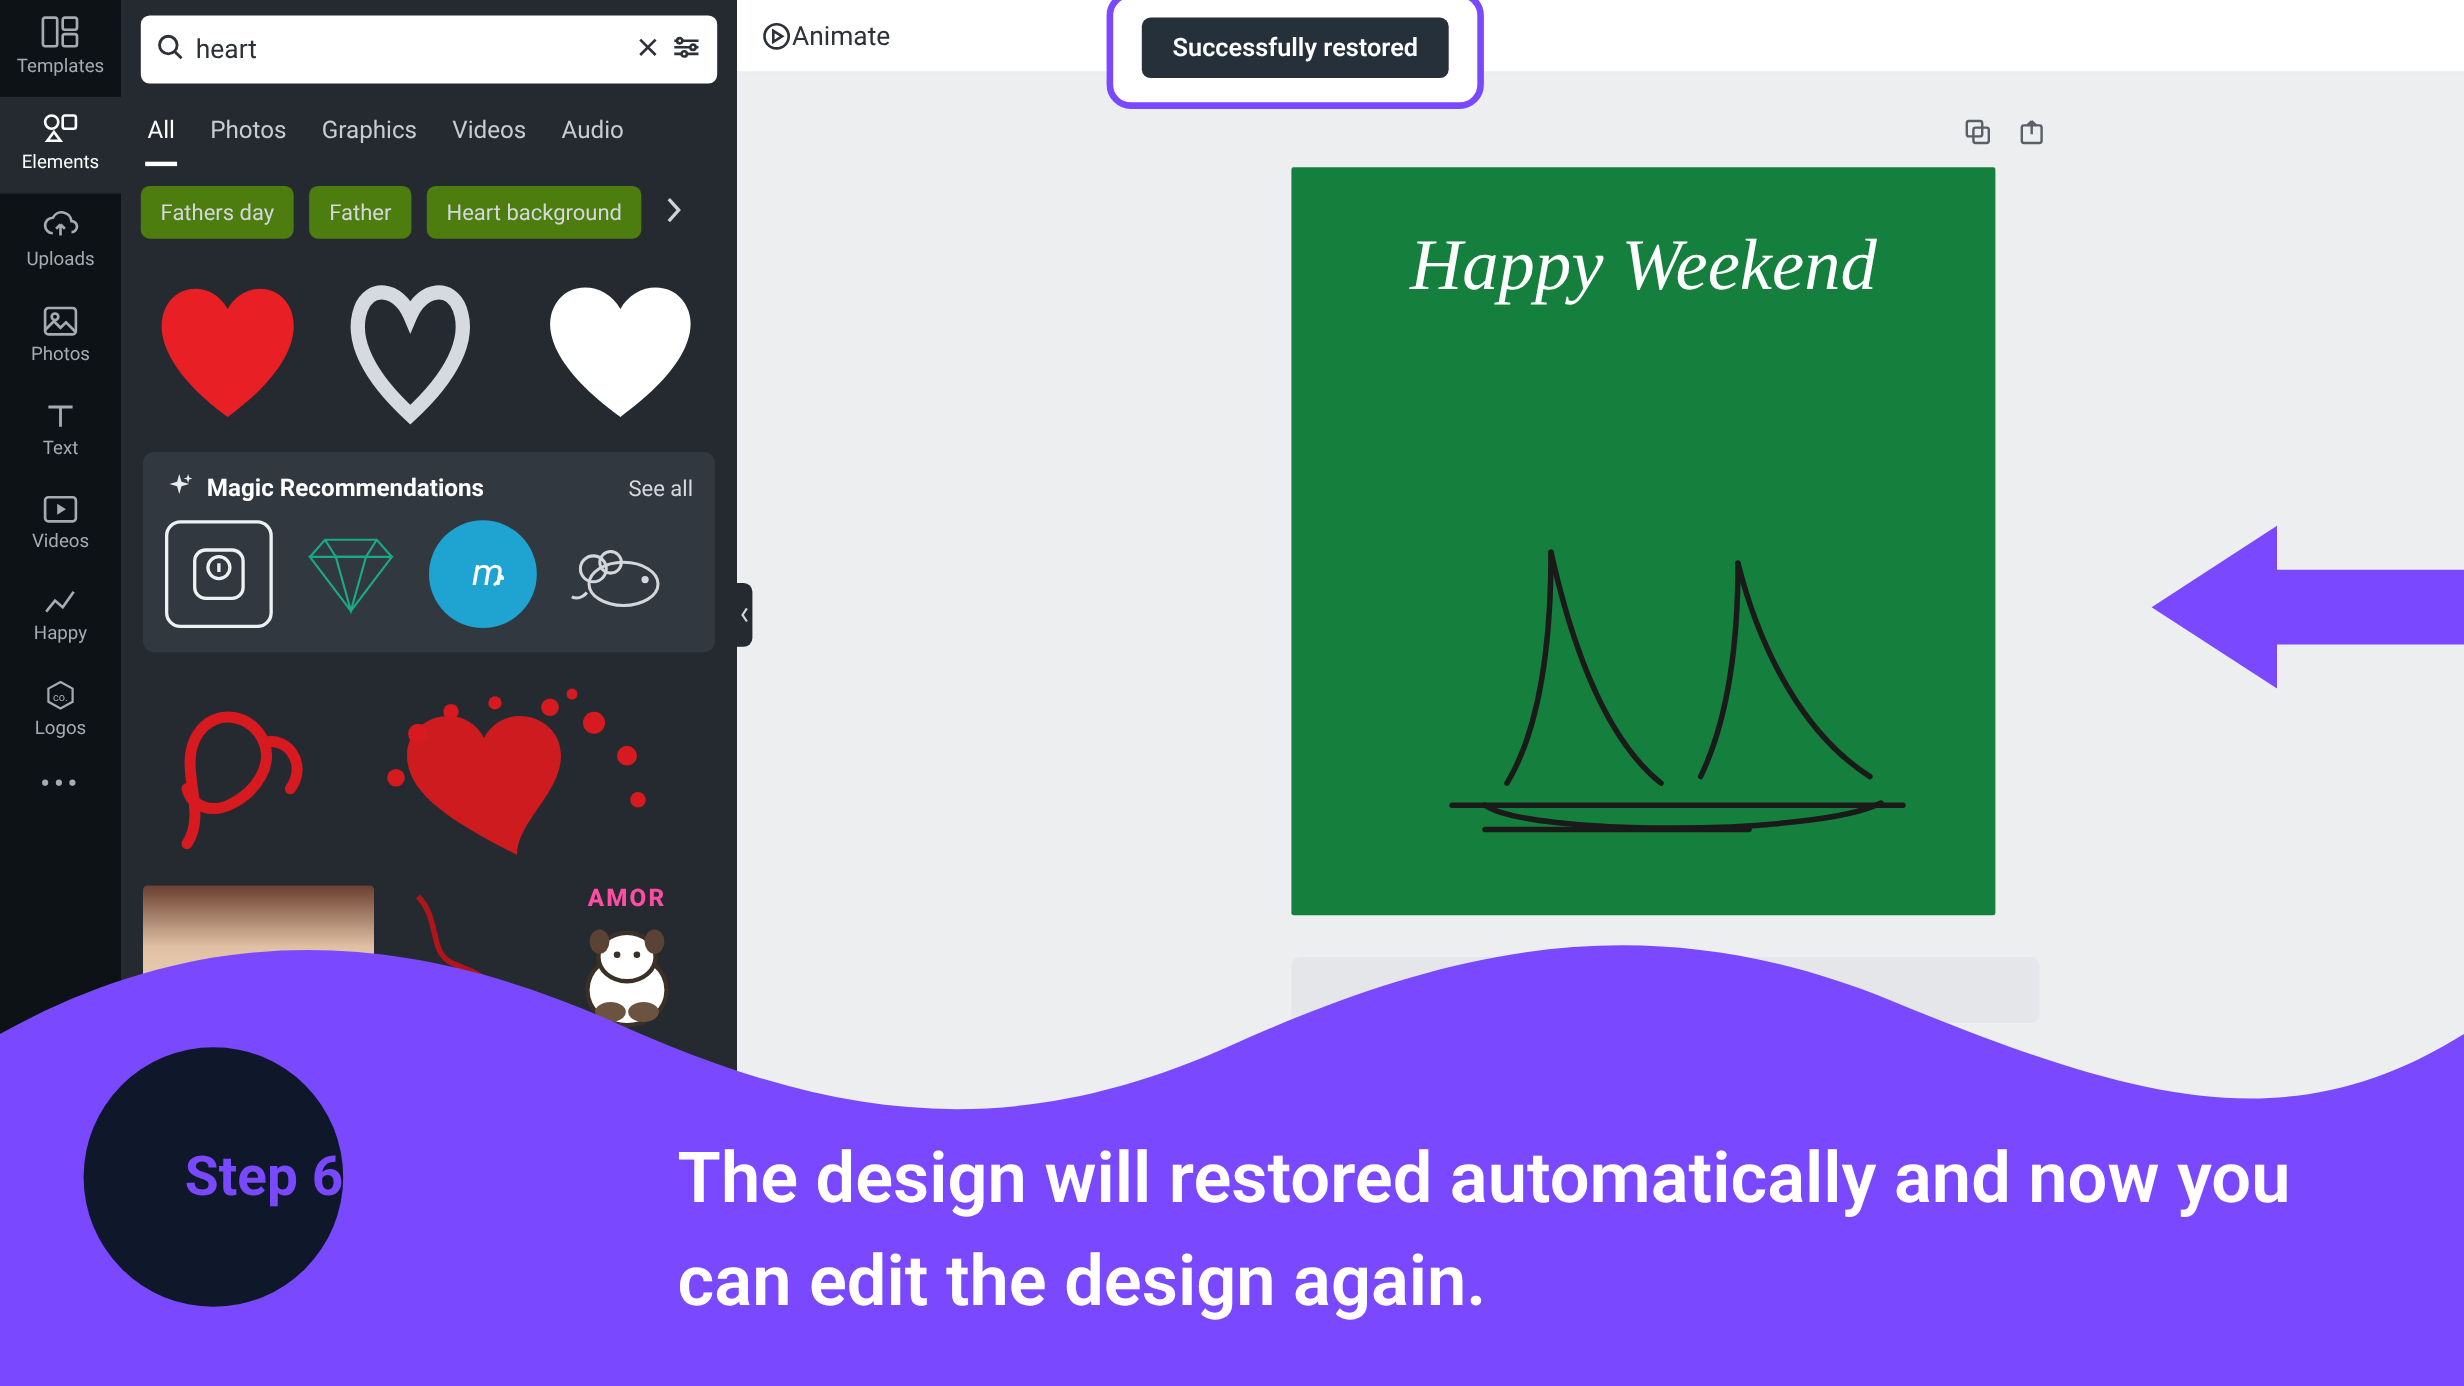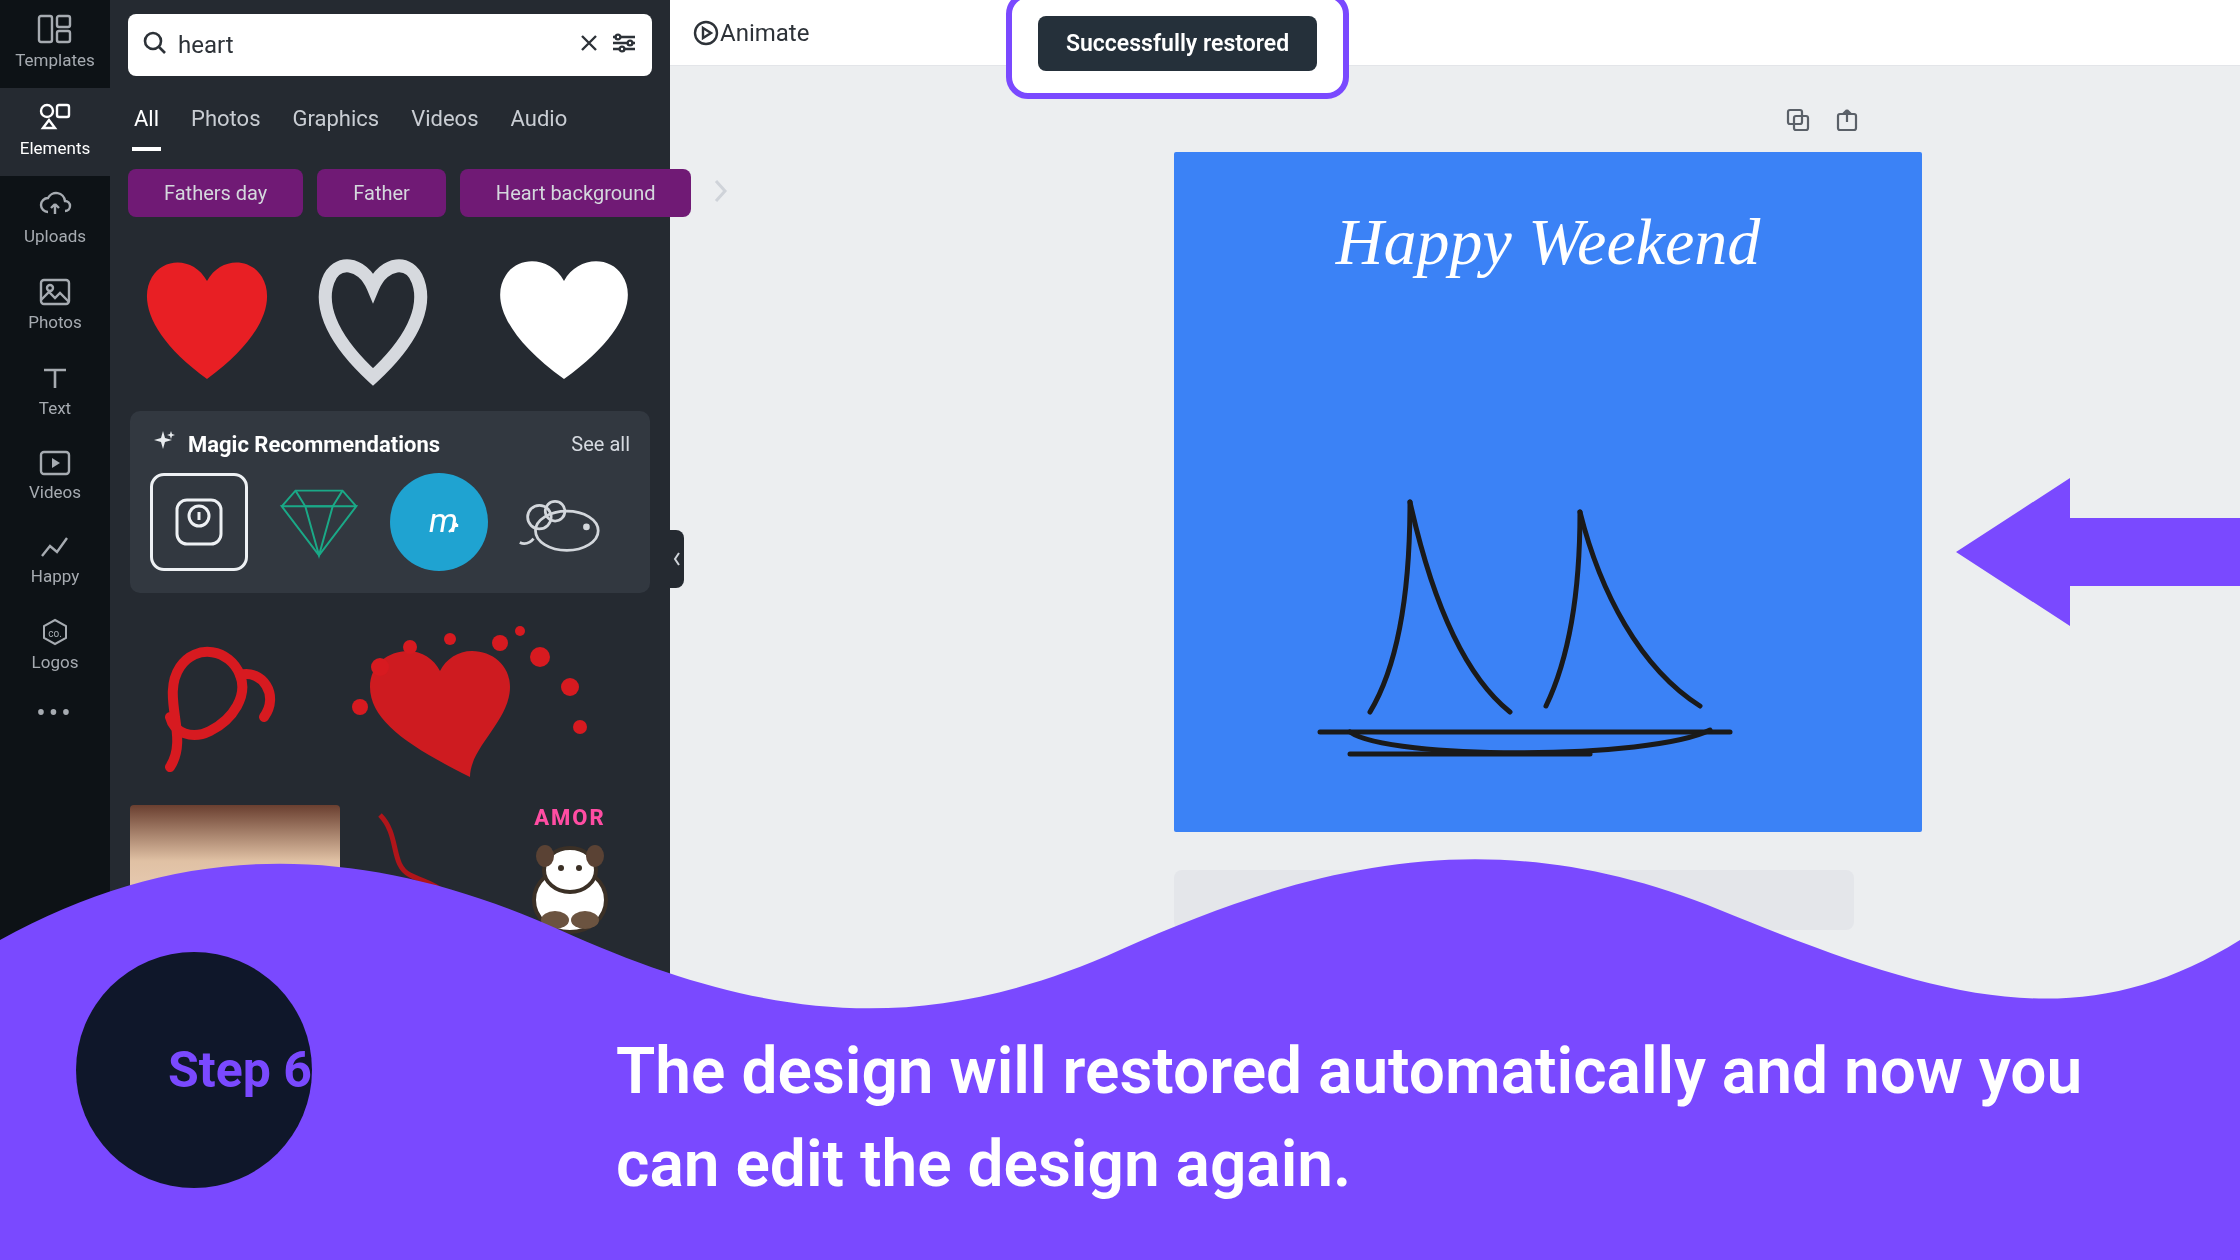--- a/index.html
+++ b/index.html
@@ -21,21 +21,21 @@
 .search { display: flex; align-items: center; background: #fff; border-radius: 8px; padding: 0 14px; height: 62px; }
 .search input { flex: 1; border: 0; outline: 0; font-size: 24px; color: #2d3238; background: transparent; margin-left: 10px; }
 .search .sicon { color: #2d3238; }
 .search .clear, .search .sliders { color: #2d3238; cursor: pointer; margin-left: 10px; }
 
 .tabs { display: flex; gap: 28px; padding: 10px 22px 0; }
 .tab { font-size: 22px; color: #c9cdd3; padding: 10px 2px 16px; cursor: pointer; }
 .tab.active { color: #fff; border-bottom: 4px solid #fff; }
 
 .chips { display: flex; gap: 14px; padding: 18px 18px 14px; align-items: center; }
-.chip { background: #701a75; color: #d4d8dd; padding: 12px 36px; border-radius: 8px; font-size: 20px; white-space: nowrap; cursor: pointer; }
+.chip { background: #4d7c0f; color: #d4d8dd; padding: 12px 18px; border-radius: 8px; font-size: 20px; white-space: nowrap; cursor: pointer; }
 .chips .more { color: #cfd3d9; cursor: pointer; padding: 6px; }
 
 .results { padding: 6px 18px 0; overflow: hidden; flex: 1; }
 .row1 { display: flex; gap: 26px; padding: 10px 4px 18px; }
 .r-heart { width: 150px; height: 140px; cursor: pointer; }
 
 .magic { background: #323840; border-radius: 10px; padding: 18px 20px 22px; margin: 6px 2px 18px; }
 .magic-head { display: flex; align-items: center; justify-content: space-between; margin-bottom: 14px; }
 .magic-head .mh-left { display: flex; align-items: center; gap: 12px; }
 .magic-title { font-weight: 700; font-size: 22px; }
@@ -64,21 +64,21 @@
 .topbar { height: 66px; background: #fff; display: flex; align-items: center; padding: 0 22px; border-bottom: 1px solid #e3e5e9; }
 .animate-btn { display: flex; align-items: center; font-size: 24px; color: #2d3238; cursor: pointer; }
 
 .toast-wrap { position: absolute; left: 336px; top: -8px; z-index: 10; }
 .toast-border { border: 6px solid #7a49ff; border-radius: 22px; padding: 18px 26px 22px; background: #fff; }
 .toast { background: #25303a; color: #fff; padding: 14px 28px; border-radius: 8px; font-size: 23px; font-weight: 600; }
 
 .page-tools { position: absolute; right: 380px; top: 106px; display: flex; gap: 22px; color: #5a6068; }
 .page-tools span { cursor: pointer; }
 
-.canvas-card { position: absolute; left: 504px; top: 152px; width: 748px; height: 680px; background: #3b82f6; border-radius: 2px; }
+.canvas-card { position: absolute; left: 504px; top: 152px; width: 640px; height: 680px; background: #15803d; border-radius: 2px; }
 .canvas-title { font-family: "Brush Script MT", cursive; color: #fff; font-size: 66px; text-align: center; padding-top: 52px; font-style: italic; }
 .boat { position: absolute; left: 86px; top: 330px; }
 
 .add-page { position: absolute; left: 504px; top: 870px; width: 680px; height: 60px; background: #e4e6ea; border-radius: 8px; display: flex; align-items: center; justify-content: center; color: #2d3238; font-size: 22px; }
 
 .big-arrow { position: absolute; right: 0; top: 472px; }
 
 
 .wave-wrap { position: absolute; left: 0; right: 0; bottom: 0; height: 460px; z-index: 20; pointer-events: none; }
 .wave-svg { position: absolute; bottom: 0; left: 0; width: 100%; height: 460px; }

